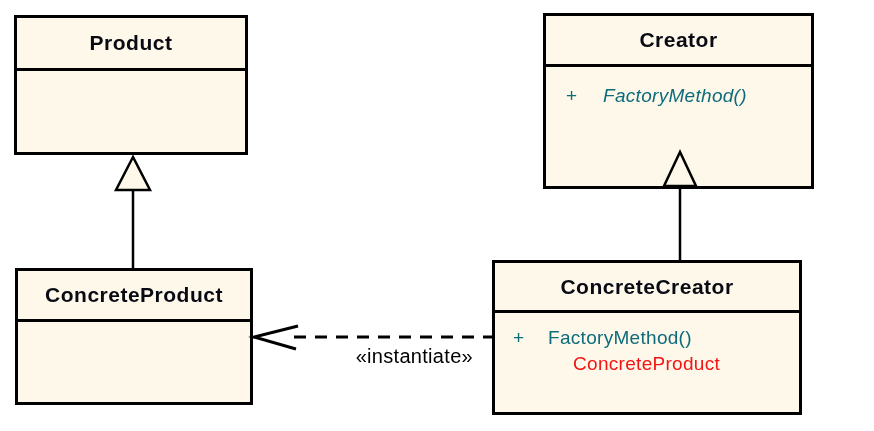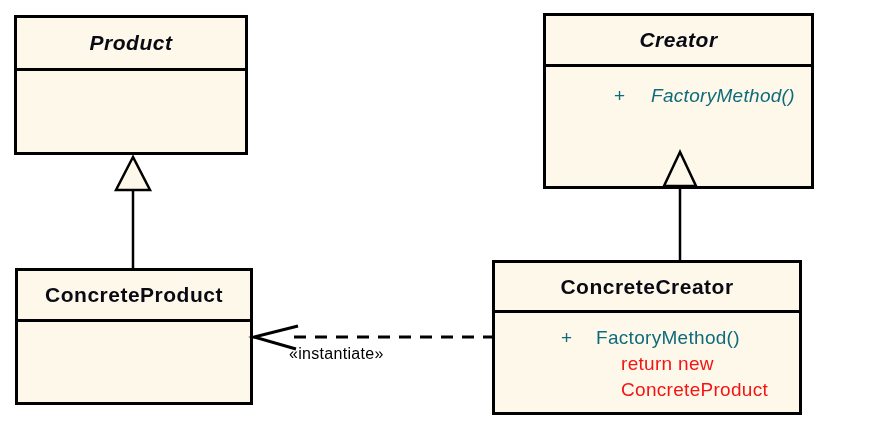--- a/index.html
+++ b/index.html
@@ -16,22 +16,22 @@
     background:var(--box-fill,#fdf8e9);
     border:3px solid var(--box-border,#000);
   }
   .uml-title{
     box-sizing:border-box;
     border-bottom:3px solid var(--box-border,#000);
     display:flex;align-items:center;justify-content:center;
     font-weight:bold;font-size:21px;color:#0a0a14;
     letter-spacing:.5px;
   }
-  .uml-title.italic{font-style:italic;}
-  .uml-body{box-sizing:border-box;margin-left:48px;}
+  .uml-title.italic{}
+  .uml-body{box-sizing:border-box;}
   .m-row{
     font-size:19px;line-height:26px;
     color:var(--method-color,#0e6b7c);
     white-space:nowrap;letter-spacing:.3px;
   }
   .m-row .vis{display:inline-block;}
   .m-row .sig.italic{font-style:italic;}
   .m-row.note-line{color:var(--note-color,#f41414);}
   
   .product{left:14px;top:15px;width:234px;height:140px;}
@@ -45,21 +45,21 @@
   .concrete-creator{left:492px;top:260px;width:310px;height:155px;}
   .concrete-creator .uml-title{height:50px;}
   .concrete-creator .uml-body{padding:12px 0 0 18px;}
   .concrete-creator .vis{width:35px;}
   .concrete-creator .note-line{padding-left:60px;}
   .edges{position:absolute;left:0;top:0;pointer-events:none;}
   .edges line,.edges polyline{stroke:var(--box-border,#000);}
   .edges polygon{fill:var(--box-fill,#fdf8e9);stroke:var(--box-border,#000);}
   .edge-label{
     position:absolute;left:289px;top:345px;width:184px;
-    text-align:left;font-size:16px;
+    text-align:right;font-size:20px;
     color:var(--label-color,#000);
     letter-spacing:.3px;white-space:nowrap;
   }
 </style>
 </head>
 <body>
 
 <div class="canvas">
 
   <div class="uml-class product">
@@ -80,21 +80,20 @@
     <div class="uml-title">ConcreteProduct</div>
     <div class="uml-body"></div>
   </div>
 
   <div class="uml-class concrete-creator">
     <div class="uml-title">ConcreteCreator</div>
     <div class="uml-body">
       <div class="m-row">
         <span class="vis">+</span><span class="sig">FactoryMethod()</span>
       </div>
-      <div class="m-row note-line">return new</div>
       <div class="m-row note-line">ConcreteProduct</div>
     </div>
   </div>
 
   <svg class="edges" width="874" height="431" viewBox="0 0 874 431">
 
     <g>
       <line x1="133" y1="268" x2="133" y2="189" stroke-width="2.5"></line>
       <polygon points="133,157 116,190 150,190" stroke-width="2.5"></polygon>
     </g>

